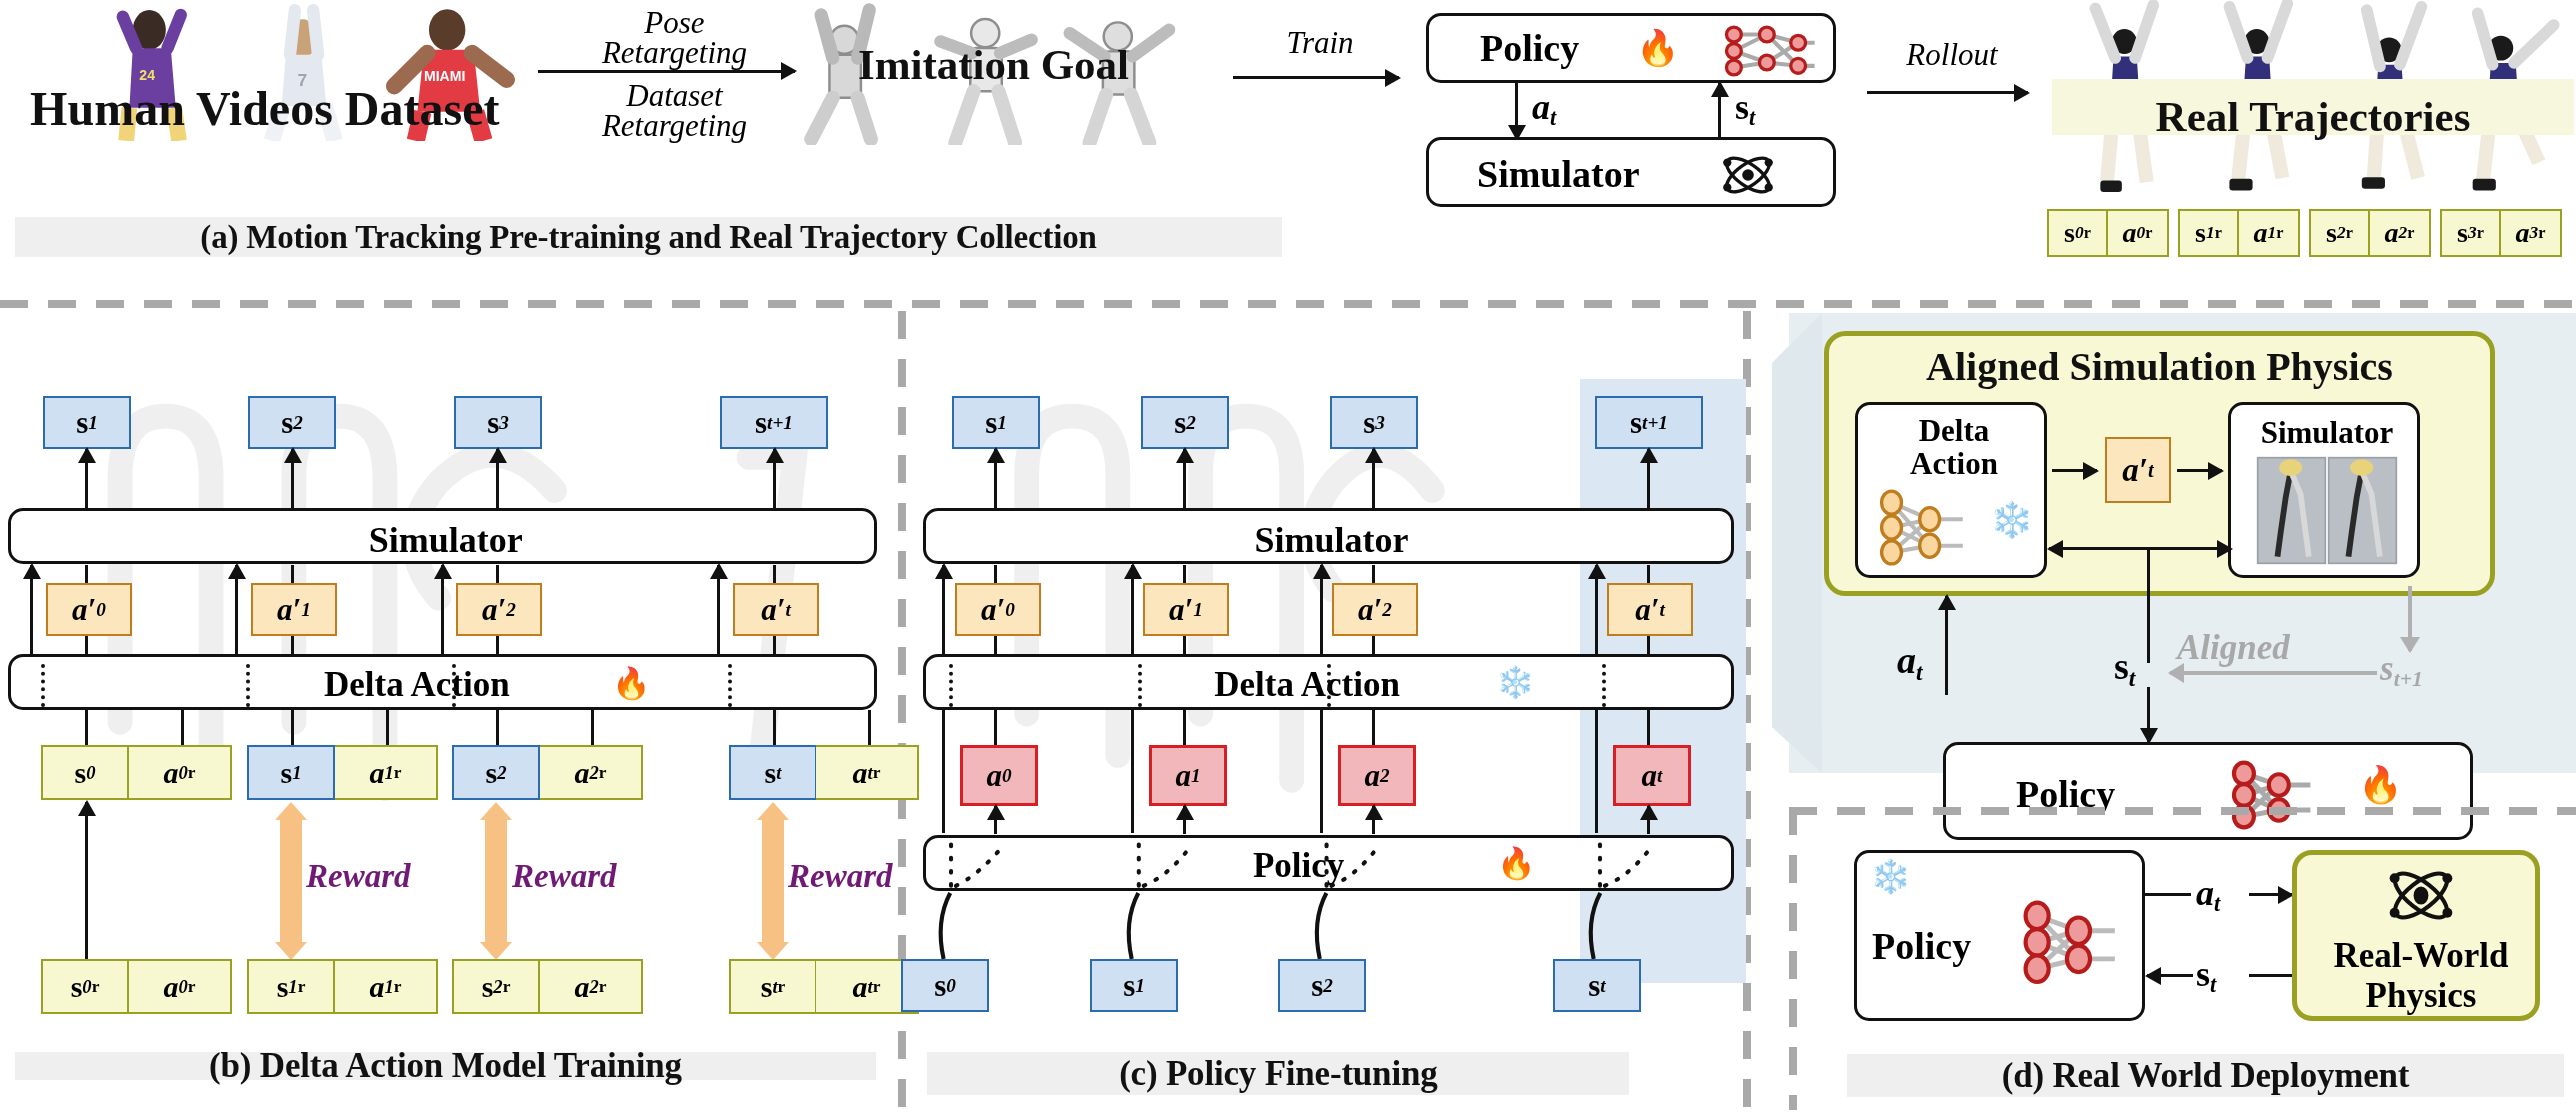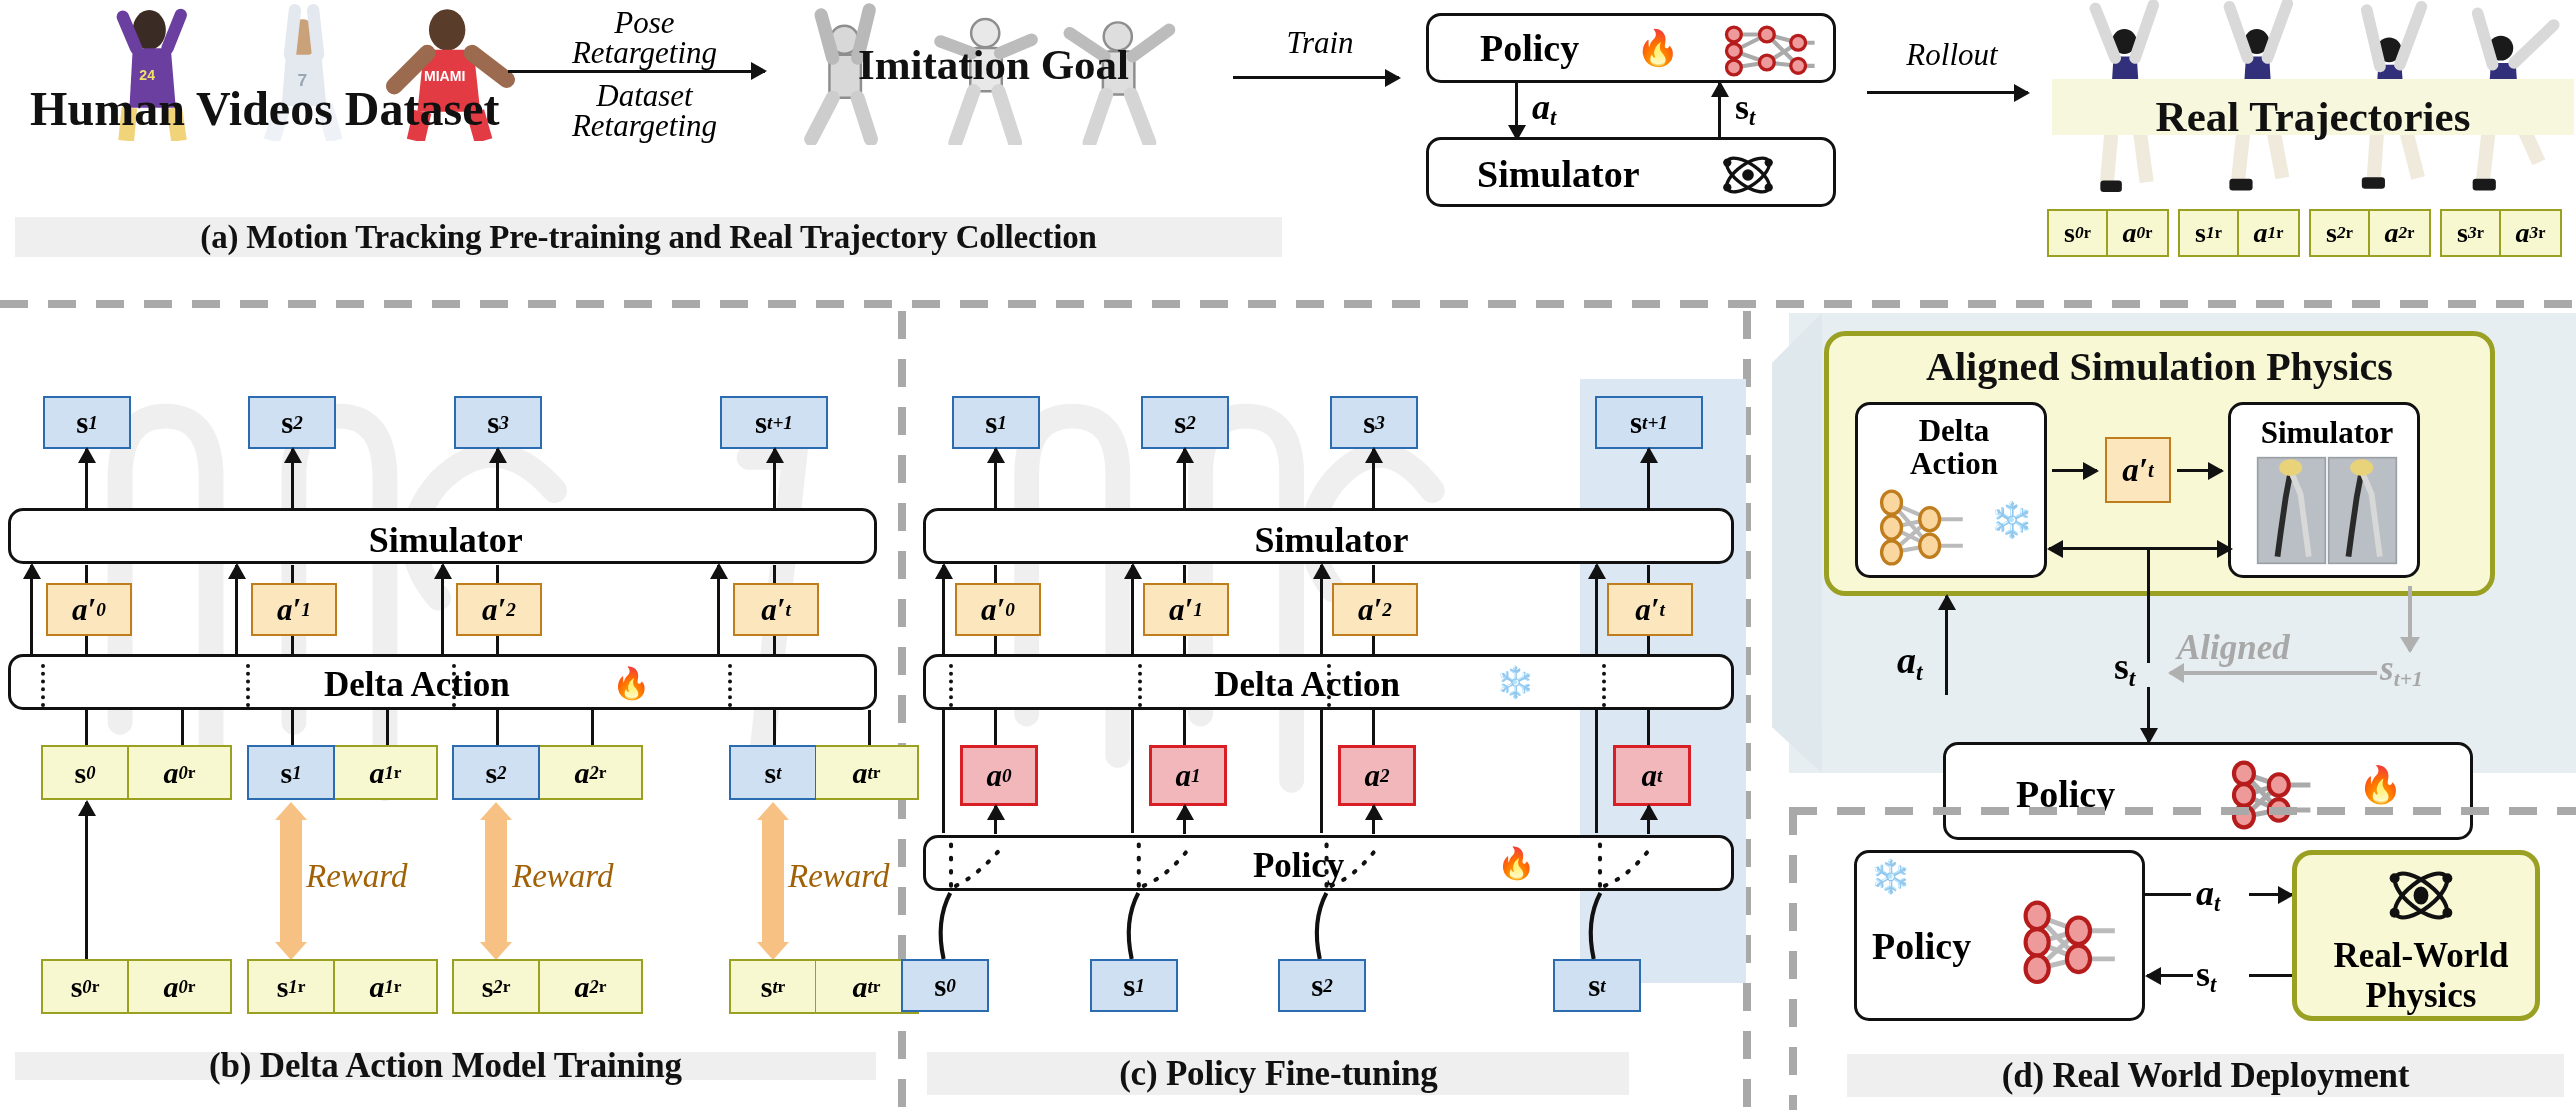--- a/index.html
+++ b/index.html
@@ -81,21 +81,21 @@
   .reward-arrow:before{
     content:''; position:absolute; left:50%; top:-13.2px; transform:translateX(-50%);
     border-left:16.6px solid transparent; border-right:16.6px solid transparent;
     border-bottom:18px solid #f7c183;
   }
   .reward-arrow:after{
     content:''; position:absolute; left:50%; bottom:-13.2px; transform:translateX(-50%);
     border-left:16.6px solid transparent; border-right:16.6px solid transparent;
     border-top:18px solid #f7c183;
   }
-  .reward-label { color:#a16207; font-style:italic; font-weight:400; }
+  .reward-label { color:#701a75; font-style:italic; font-weight:700; }
 
   .grayarrow { background:#b0b0b0; height:4.1px; }
   .grayarrow.left:after{
     content:''; position:absolute; top:50%; left:-1.7px; transform:translateY(-50%);
     border-top:10px solid transparent; border-bottom:10px solid transparent;
     border-right:16.6px solid #b0b0b0;
   }
   .grayarrow-v { background:#b0b0b0; width:4.1px; }
   .grayarrow-v.down:after{
     content:''; position:absolute; left:50%; bottom:-1.7px; transform:translateX(-50%);
@@ -137,21 +137,21 @@
         <ellipse cx="480" cy="36" rx="22" ry="25" fill="#5a3c2b"></ellipse>
         <path d="M452 60 L512 60 L520 135 L444 135 Z" fill="#e23b44"></path>
         <path d="M456 64 L416 104 M510 64 L552 96" stroke="#9c6a4e" stroke-width="20" fill="none" stroke-linecap="round"></path>
         <path d="M450 135 L442 170 M514 135 L524 170" stroke="#e23b44" stroke-width="22" fill="none"></path>
         <text x="452" y="98" font-size="17" fill="#fff" font-family="Liberation Sans, sans-serif" font-weight="bold">MIAMI</text>
       </g>
     </svg>
   </div>
   <div class="abs bigflat" style="left:8.3px;top:81px;width:513px;font-size:48px;text-align:center;color:#111;">Human Videos Dataset</div>
 
-  <div class="abs" style="left:508px;top:16.6px;width:273px;height:108px;text-decoration:underline;">
+  <div class="abs" style="left:538px;top:16.6px;width:273px;height:108px;text-decoration:underline;">
     <div class="abs ital" style="left:0;top:-11.6px;width:273px;text-align:center;font-size:31px;">Pose</div>
     <div class="abs ital" style="left:0;top:18px;width:273px;text-align:center;font-size:31px;">Retargeting</div>
     <div class="abs hline arrow-right" style="left:0;top:53px;width:257px;"></div>
     <div class="abs ital" style="left:0;top:61px;width:273px;text-align:center;font-size:31px;">Dataset</div>
     <div class="abs ital" style="left:0;top:91px;width:273px;text-align:center;font-size:31px;">Retargeting</div>
   </div>
 
   <div class="abs" style="left:778px;top:0;width:431px;height:145px;">
     <svg width="431" height="145" viewBox="0 0 520 175">
       <g stroke="#8e8e8e" stroke-width="3" fill="#d8d8d8">

